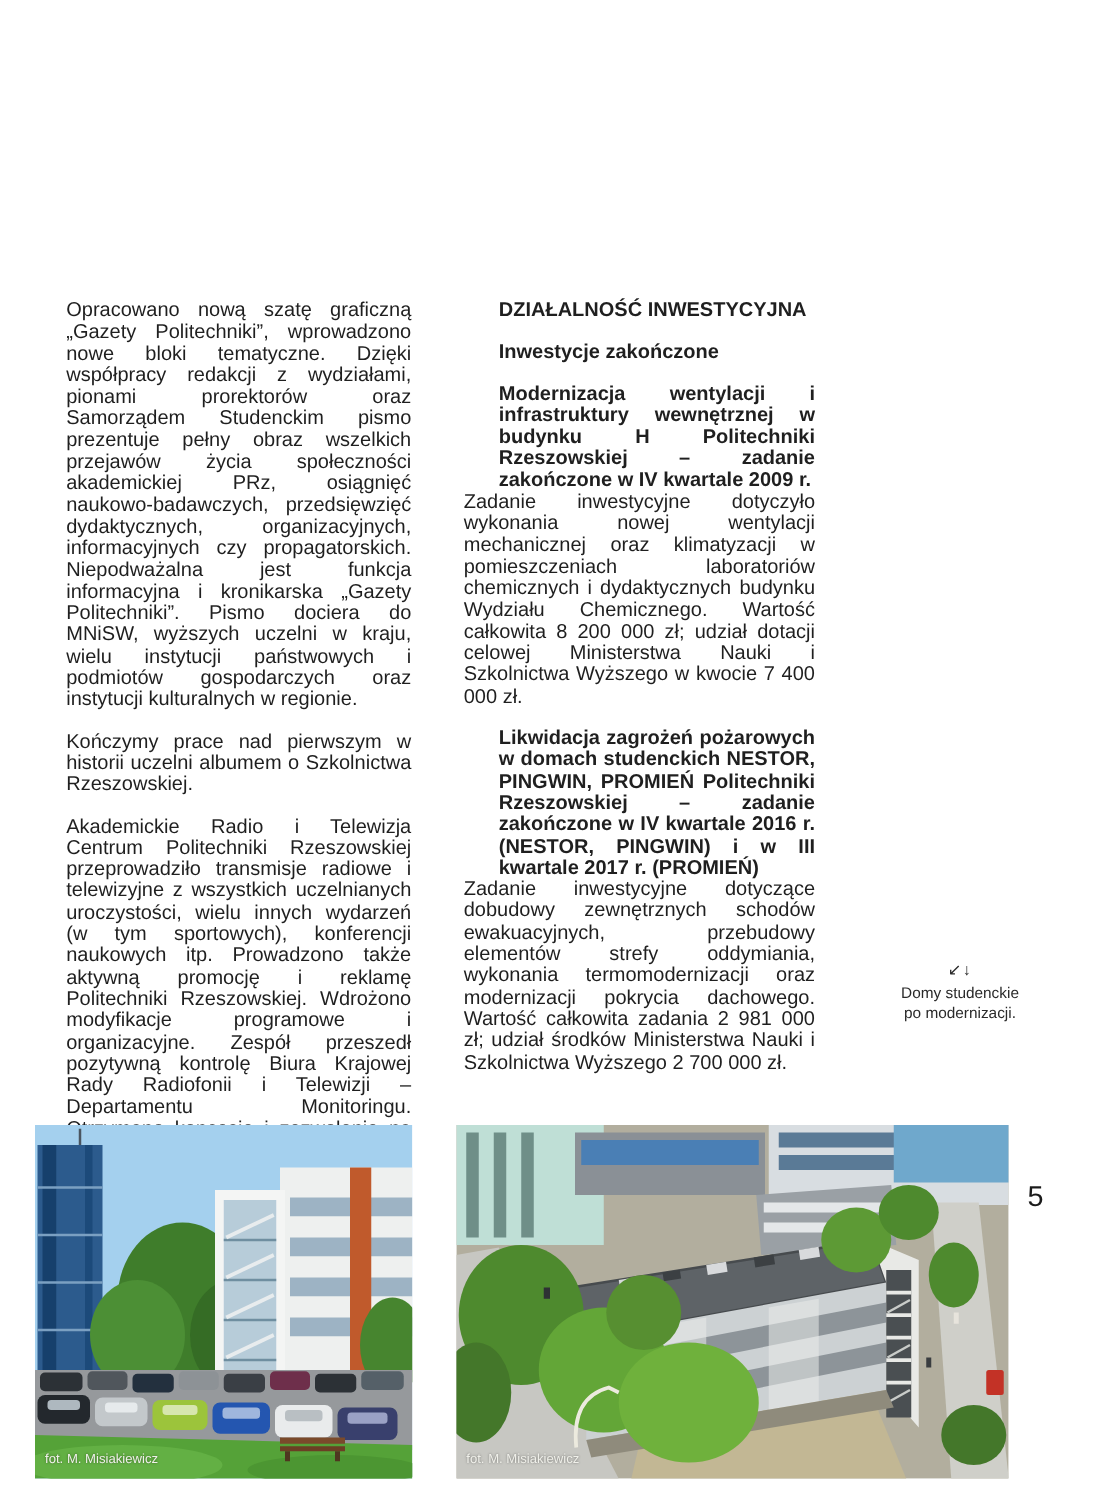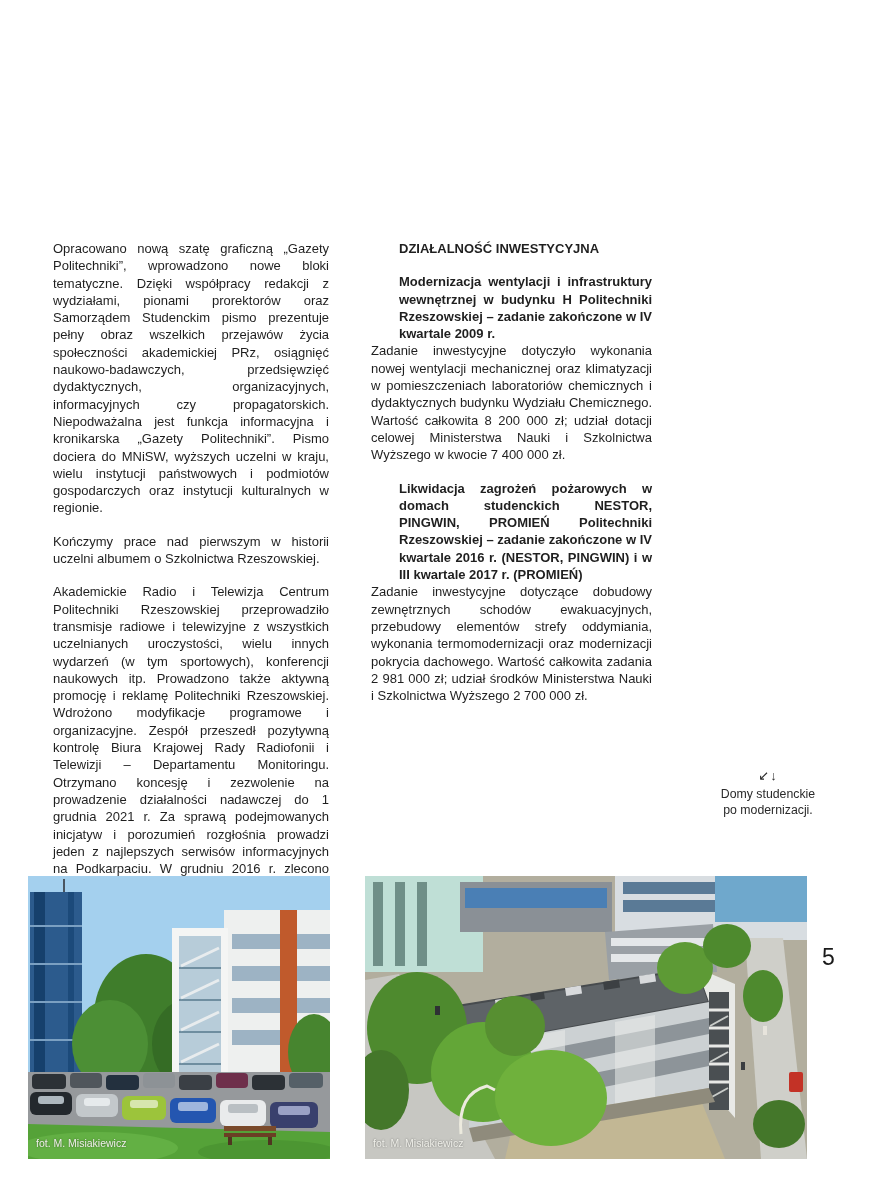--- a/index.html
+++ b/index.html
@@ -8,21 +8,21 @@
     width: 876px;
     height: 1200px;
     background: #ffffff;
     font-family: "Liberation Sans", sans-serif;
     color: #1f1f1f;
     overflow: hidden;
   }
   .col {
     position: absolute;
     top: 240px;
-    font-size: 13px;
+    font-size: 16px;
     line-height: 17.3px;
     text-align: justify;
   }
   .col-left  { left: 53px;  width: 276px; }
   .col-right { left: 371px; width: 281px; }
   .col p { margin: 0 0 16px 0; }
   .col p.tight { margin: 0; }
   .bold { font-weight: bold; padding-left: 28px; }
   .caption {
     position: absolute;
@@ -42,21 +42,21 @@
   }
   .page-number {
     position: absolute;
     left: 822px;
     top: 944px;
     font-size: 23px;
     color: #1a1a1a;
   }
   .photo {
     position: absolute;
-    top: 876px;
+    top: 900px;
     height: 283px;
     overflow: hidden;
   }
   .photo-left  { left: 28px;  width: 302px; }
   .photo-right { left: 365px; width: 442px; }
   .photo svg { display: block; width: 100%; height: 100%; }
   .photo-credit {
     position: absolute;
     left: 8px;
     bottom: 10px;
@@ -72,20 +72,21 @@
 <div class="page">
 
   <div class="col col-left">
     <p>Opracowano nową szatę graficzną „Gazety Politechniki”, wprowadzono nowe bloki tematyczne. Dzięki współpracy redakcji z wydziałami, pionami prorektorów oraz Samorządem Studenckim pismo prezentuje pełny obraz wszelkich przejawów życia społeczności akademickiej PRz, osiągnięć naukowo-badawczych, przedsięwzięć dydaktycznych, organizacyjnych, informacyjnych czy propagatorskich. Niepodważalna jest funkcja informacyjna i kronikarska „Gazety Politechniki”. Pismo dociera do MNiSW, wyższych uczelni w kraju, wielu instytucji państwowych i podmiotów gospodarczych oraz instytucji kulturalnych w regionie.</p>
     <p>Kończymy prace nad pierwszym w historii uczelni albumem o Szkolnictwa Rzeszowskiej.</p>
     <p>Akademickie Radio i Telewizja Centrum Politechniki Rzeszowskiej przeprowadziło transmisje radiowe i telewizyjne z wszystkich uczelnianych uroczystości, wielu innych wydarzeń (w tym sportowych), konferencji naukowych itp. Prowadzono także aktywną promocję i reklamę Politechniki Rzeszowskiej. Wdrożono modyfikacje programowe i organizacyjne. Zespół przeszedł pozytywną kontrolę Biura Krajowej Rady Radiofonii i Telewizji – Departamentu Monitoringu. Otrzymano koncesję i zezwolenie na prowadzenie działalności nadawczej do 1 grudnia 2021 r. Za sprawą podejmowanych inicjatyw i porozumień rozgłośnia prowadzi jeden z najlepszych serwisów informacyjnych na Podkarpaciu. W grudniu 2016 r. zlecono wykonanie planu remontu i modernizacji studia emisyjnego.</p>
   </div>
 
   <div class="col col-right">
     <p class="bold">DZIAŁALNOŚĆ INWESTYCYJNA</p>
+    <p class="bold">Inwestycje zakończone</p>
     <p class="bold tight">Modernizacja wentylacji i infrastruktury wewnętrznej w budynku H Politechniki Rzeszowskiej – zadanie zakończone w IV kwartale 2009 r.</p>
     <p>Zadanie inwestycyjne dotyczyło wykonania nowej wentylacji mechanicznej oraz klimatyzacji w pomieszczeniach laboratoriów chemicznych i dydaktycznych budynku Wydziału Chemicznego. Wartość całkowita 8 200 000 zł; udział dotacji celowej Ministerstwa Nauki i Szkolnictwa Wyższego w kwocie 7 400 000 zł.</p>
     <p class="bold tight">Likwidacja zagrożeń pożarowych w domach studenckich NESTOR, PINGWIN, PROMIEŃ Politechniki Rzeszowskiej – zadanie zakończone w IV kwartale 2016 r. (NESTOR, PINGWIN) i w III kwartale 2017 r. (PROMIEŃ)</p>
     <p>Zadanie inwestycyjne dotyczące dobudowy zewnętrznych schodów ewakuacyjnych, przebudowy elementów strefy oddymiania, wykonania termomodernizacji oraz modernizacji pokrycia dachowego. Wartość całkowita zadania 2 981 000 zł; udział środków Ministerstwa Nauki i Szkolnictwa Wyższego 2 700 000 zł.</p>
   </div>
 
   <div class="caption">
     <span class="arrows">↙↓</span>
     <span>Domy studenckie</span><br>
     <span>po modernizacji.</span>

